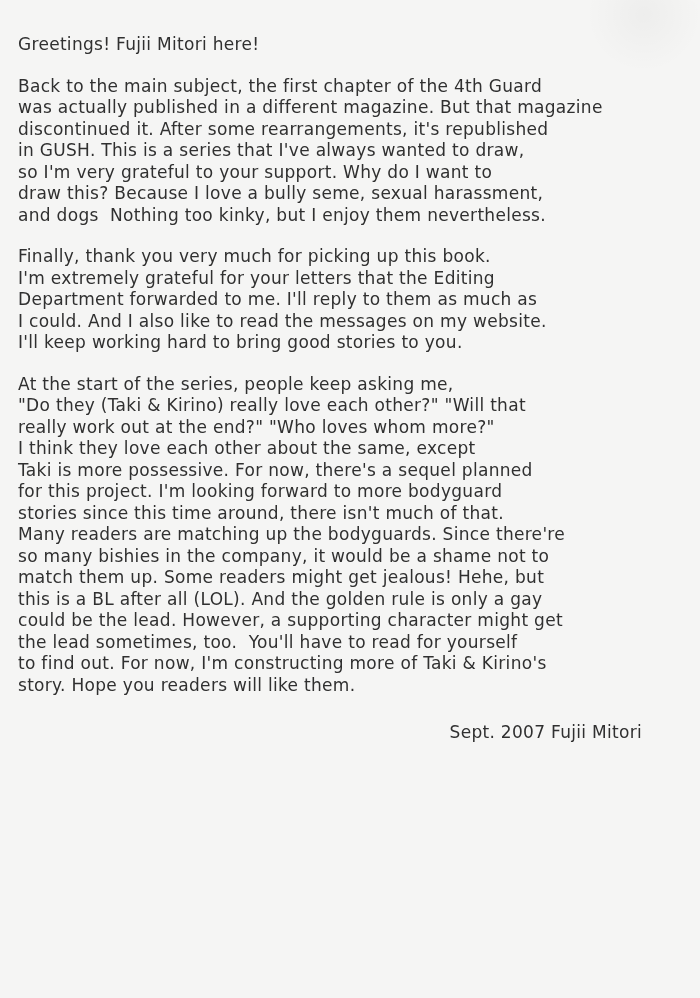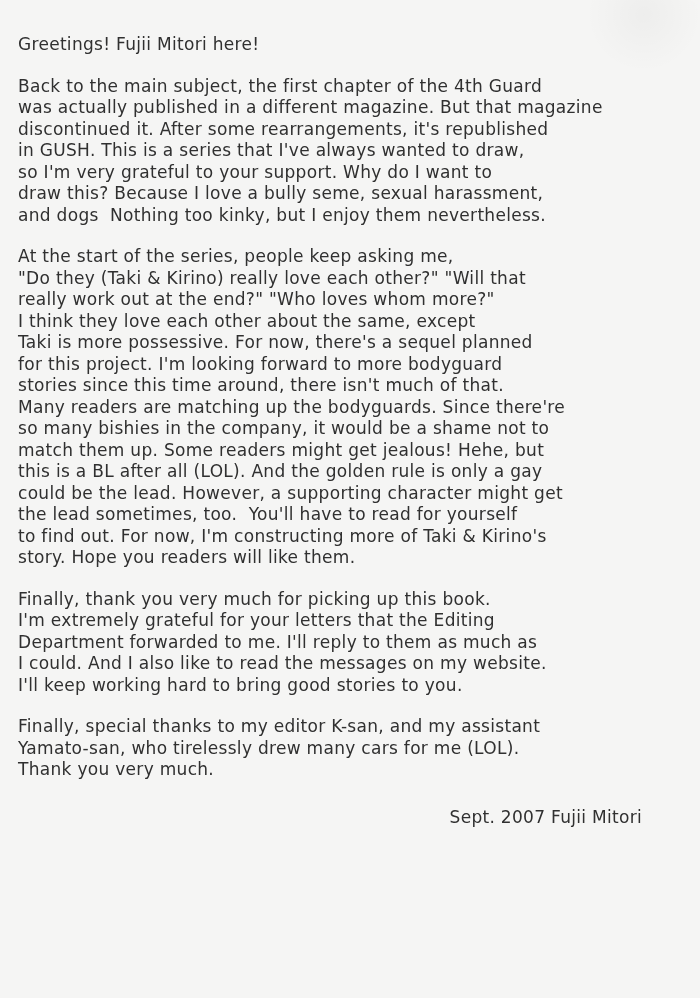--- a/index.html
+++ b/index.html
@@ -45,37 +45,34 @@
 
 <div class="page">
   <p class="hand">Greetings! Fujii Mitori here!</p>
   <p class="hand">Back to the main subject, the first chapter of the 4th Guard
 was actually published in a different magazine. But that magazine
 discontinued it. After some rearrangements, it's republished
 in GUSH. This is a series that I've always wanted to draw,
 so I'm very grateful to your support. Why do I want to
 draw this? Because I love a bully seme, sexual harassment,
 and dogs  Nothing too kinky, but I enjoy them nevertheless.</p>
+  <p class="hand">Finally, thank you very much for picking up this book.
+I'm extremely grateful for your letters that the Editing
+Department forwarded to me. I'll reply to them as much as
+I could. And I also like to read the messages on my website.
+I'll keep working hard to bring good stories to you.</p>
   <p class="hand">At the start of the series, people keep asking me,
 "Do they (Taki &amp; Kirino) really love each other?" "Will that
 really work out at the end?" "Who loves whom more?"
 I think they love each other about the same, except
 Taki is more possessive. For now, there's a sequel planned
 for this project. I'm looking forward to more bodyguard
 stories since this time around, there isn't much of that.
 Many readers are matching up the bodyguards. Since there're
 so many bishies in the company, it would be a shame not to
 match them up. Some readers might get jealous! Hehe, but
 this is a BL after all (LOL). And the golden rule is only a gay
 could be the lead. However, a supporting character might get
 the lead sometimes, too.  You'll have to read for yourself
 to find out. For now, I'm constructing more of Taki &amp; Kirino's
 story. Hope you readers will like them.</p>
-  <p class="hand">Finally, thank you very much for picking up this book.
-I'm extremely grateful for your letters that the Editing
-Department forwarded to me. I'll reply to them as much as
-I could. And I also like to read the messages on my website.
-I'll keep working hard to bring good stories to you.</p>
-  <p class="hand">Finally, special thanks to my editor K-san, and my assistant
-Yamato-san, who tirelessly drew many cars for me (LOL).
-Thank you very much.</p>
   <div class="hand signature">Sept. 2007 Fujii Mitori</div>
 </div>
 
 </body></html>

